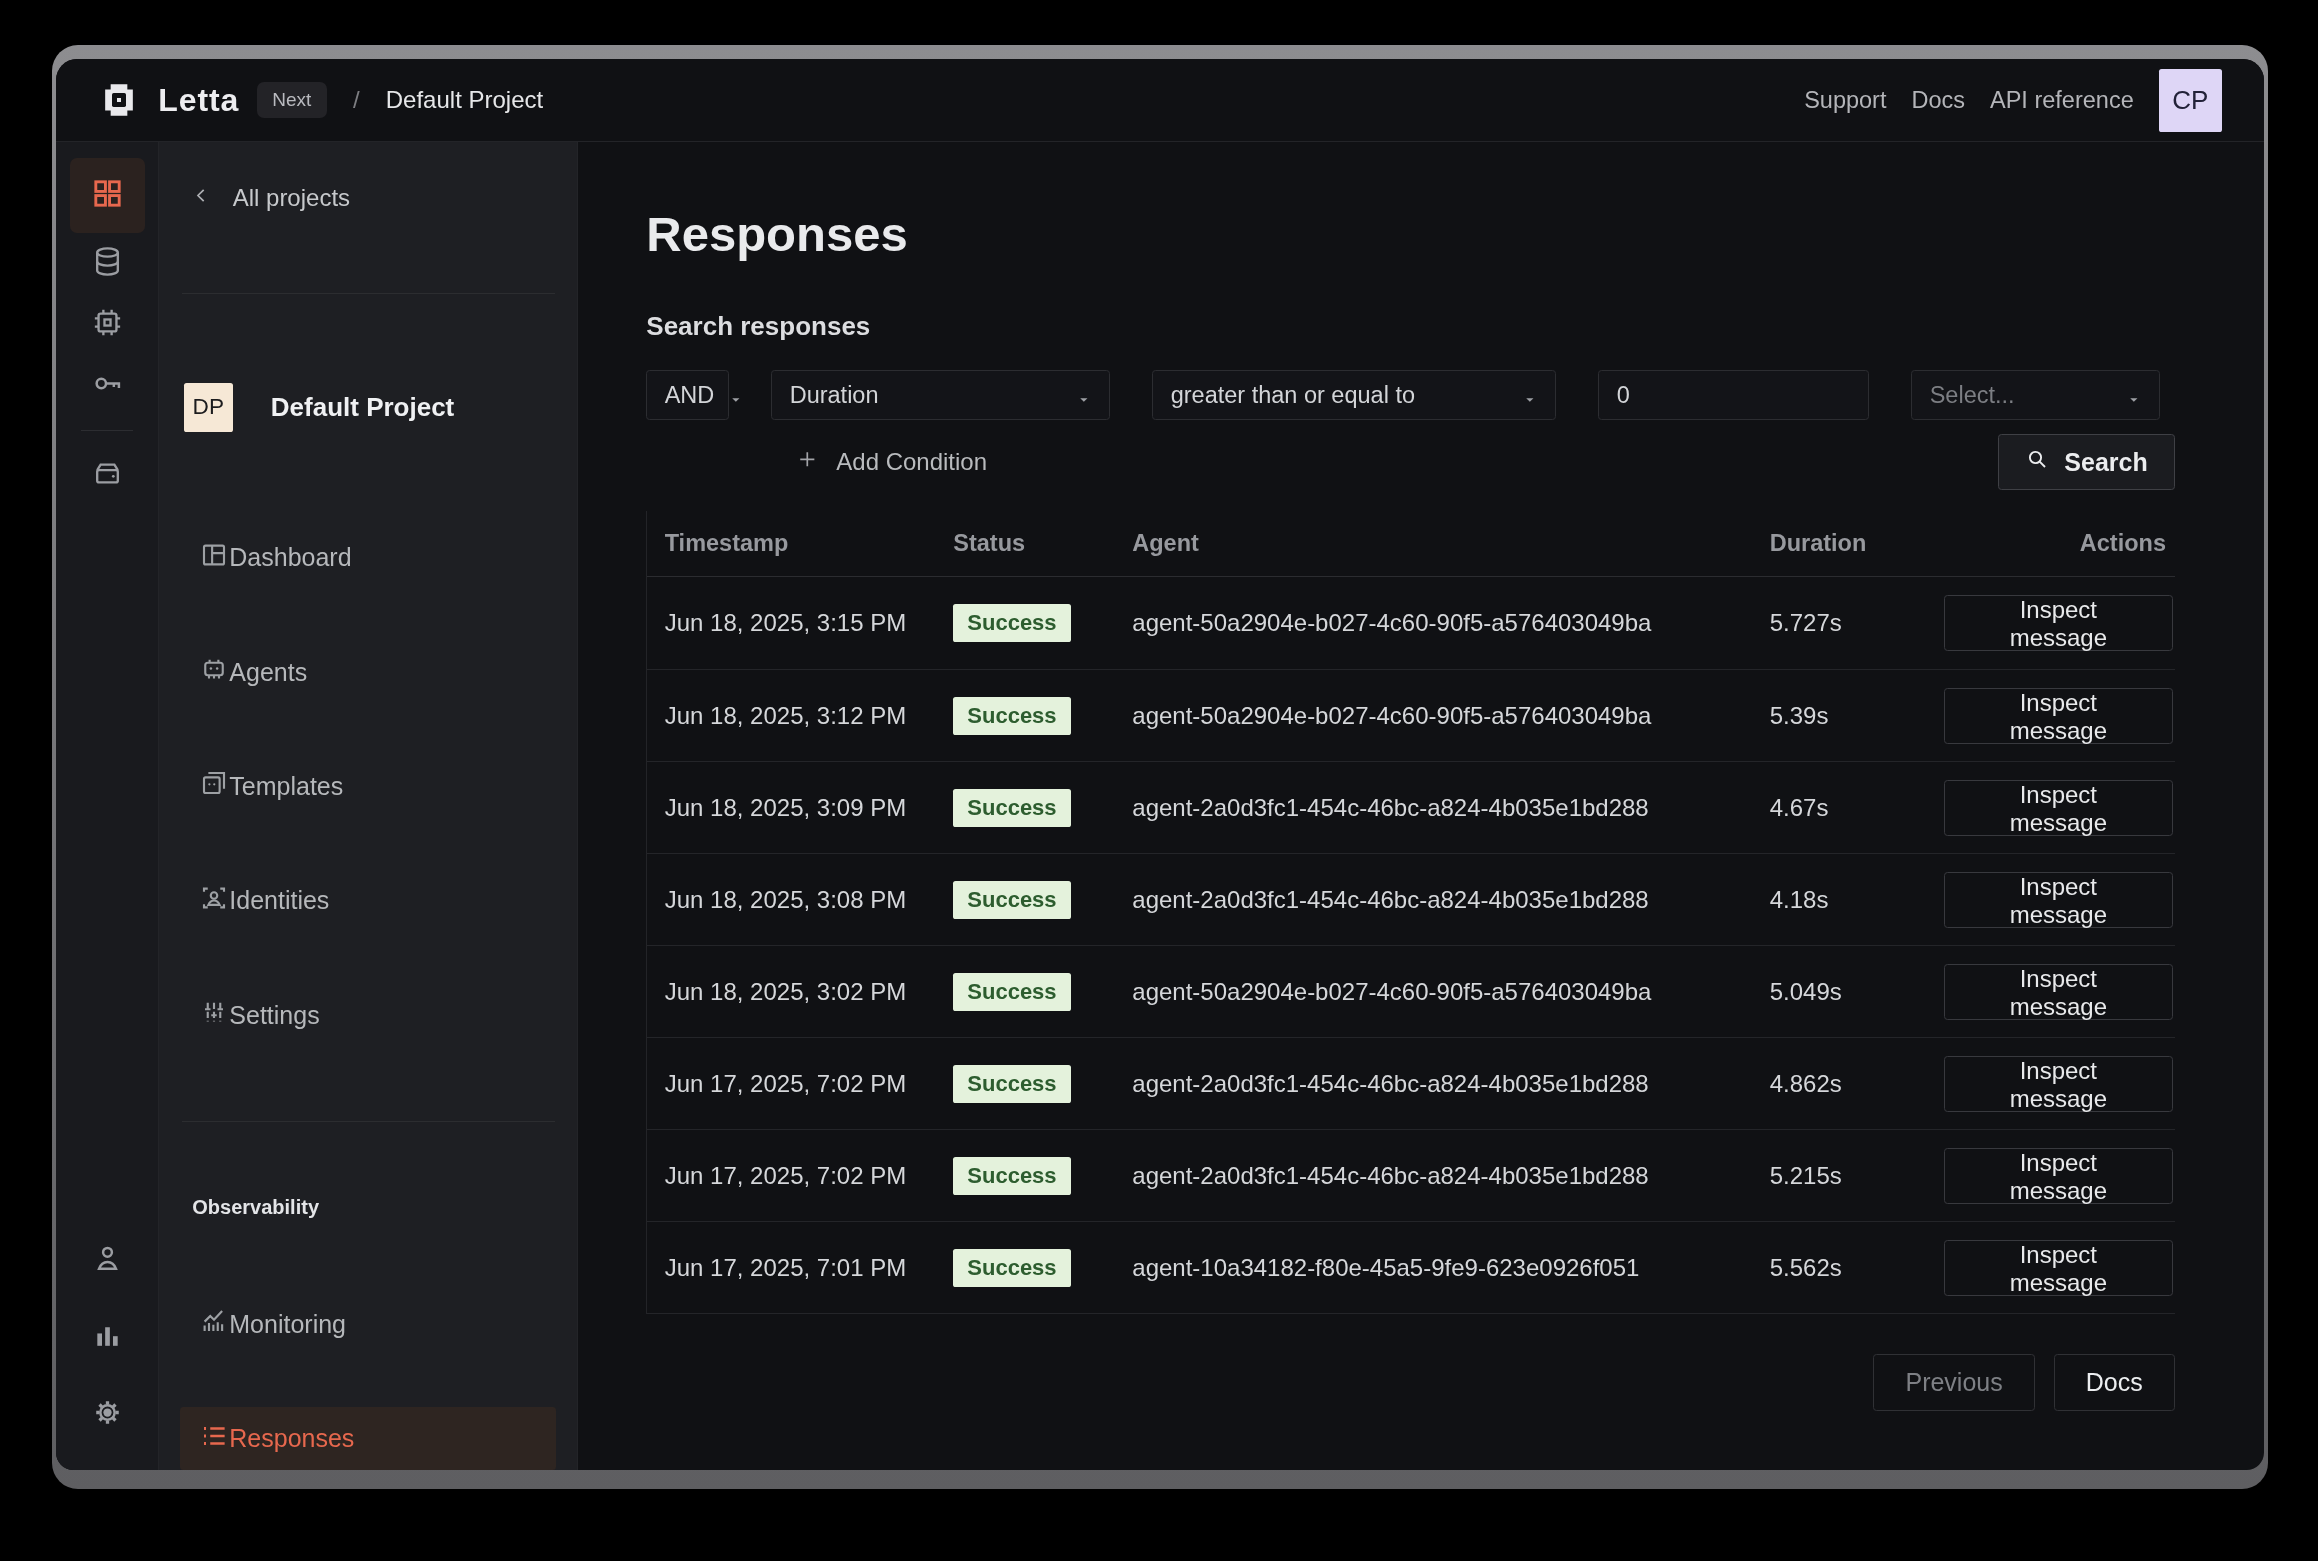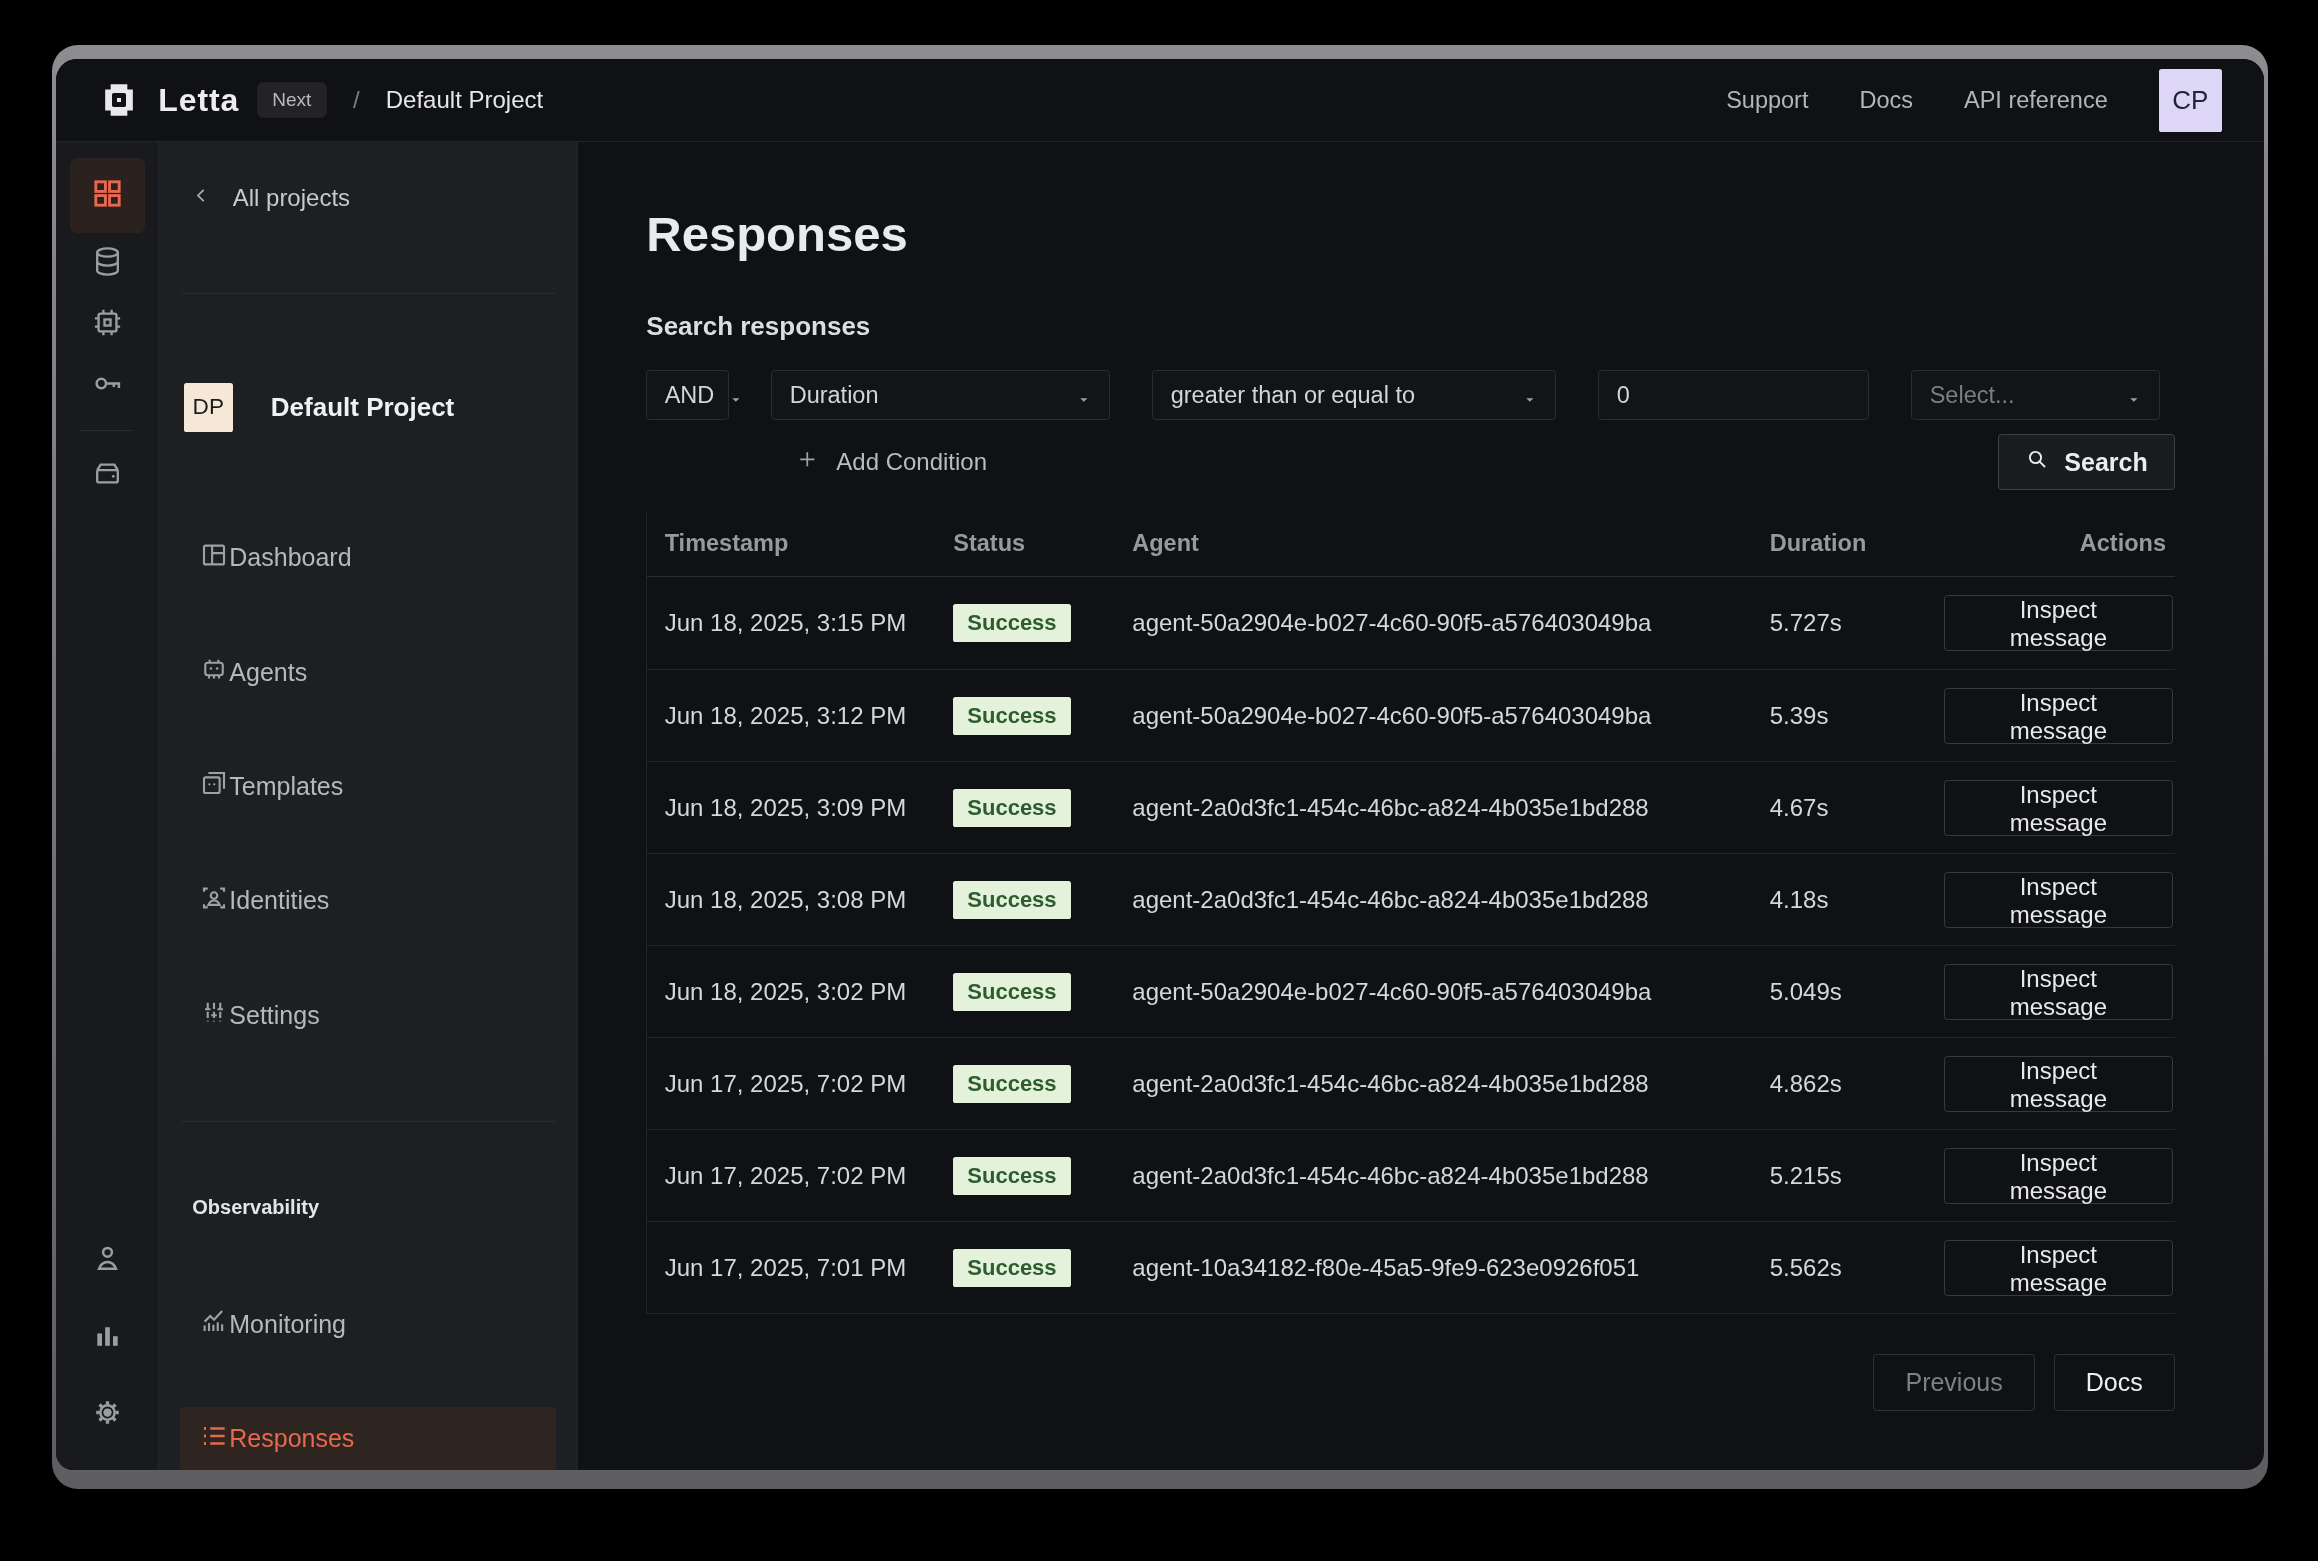--- a/index.html
+++ b/index.html
@@ -18,21 +18,21 @@
   .topbar { height:83px; flex:0 0 83px; display:flex; align-items:center;
             justify-content:space-between; padding:0 42px 0 43px;
             background:#101114; border-bottom:0.9px solid #232428; }
   .brand { display:flex; align-items:center; }
   .logo { width:40px; height:40px; display:flex; margin-right:19px; }
   .brand-name { color:#ededf0; font-size:32px; font-weight:700; letter-spacing:0.9px; }
   .beta { background:#232327; color:#b9babf; font-size:19px; padding:7px 15.7px;
           border-radius:7px; margin-left:17.4px; }
   .crumb-sep { color:#7d7e82; font-size:24px; margin:0 26px; }
   .crumb { color:#e6e7e9; font-size:24px; }
-  .topnav { display:flex; align-items:center; gap:51px; }
+  .topnav { display:flex; align-items:center; gap:25px; }
   .topnav .nav-link { color:#b4b5b9; font-size:23.5px; cursor:pointer; }
   .avatar { width:63px; height:63px; background:#ded6f6; color:#222238;
             font-size:26px; border-radius:2.6px; display:flex; align-items:center;
             justify-content:center; }
 
   .body-row { flex:1; display:flex; min-height:0; }
 
   
   .rail { width:103px; flex:0 0 103px; background:#191a1e; border-right:0.9px solid #232428;
           display:flex; flex-direction:column; align-items:center; padding:22.6px 0 26px; }

